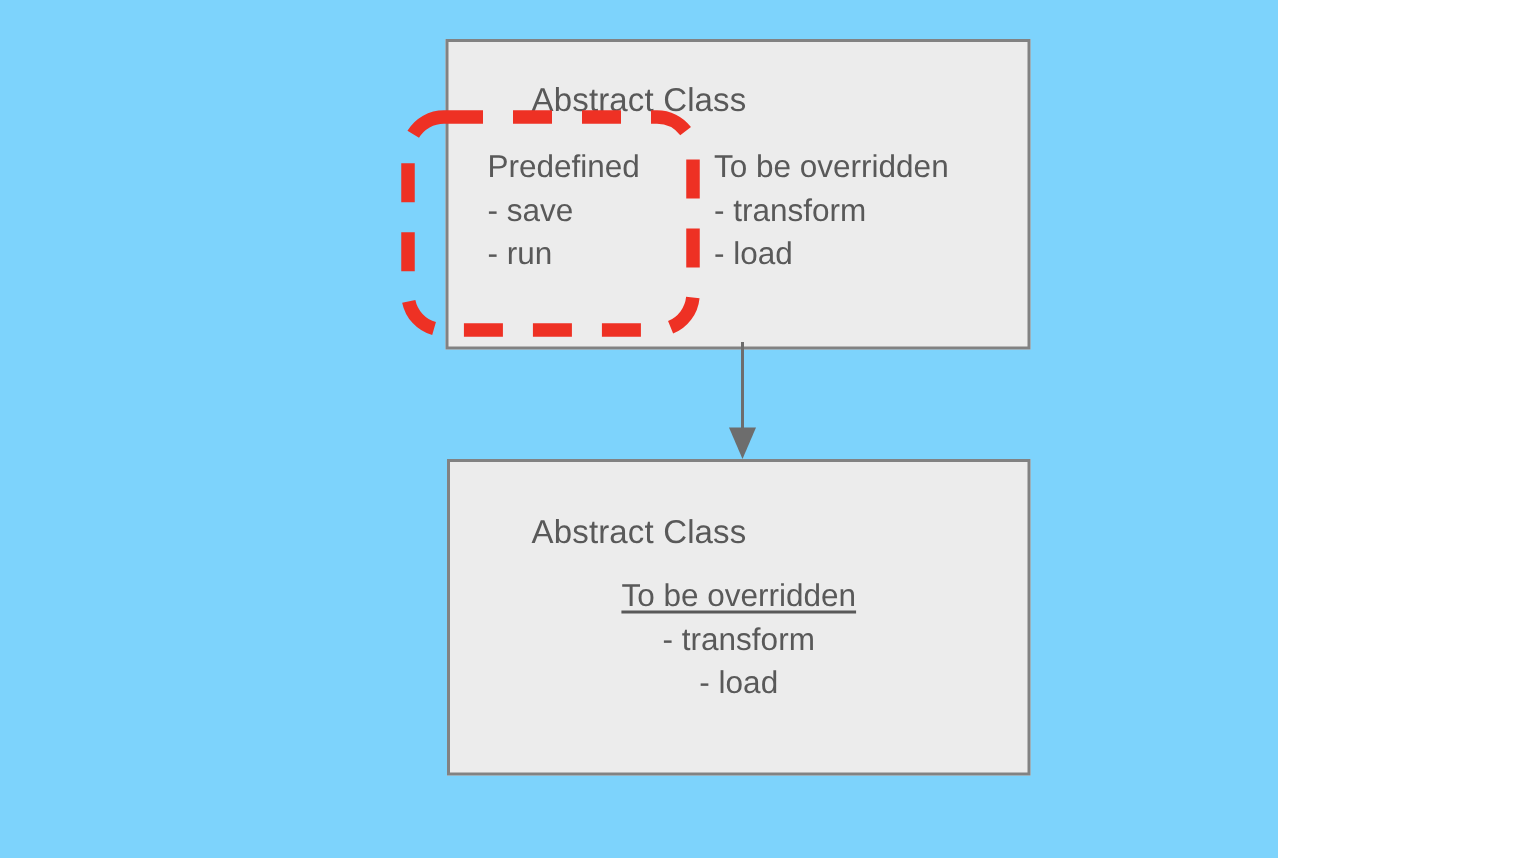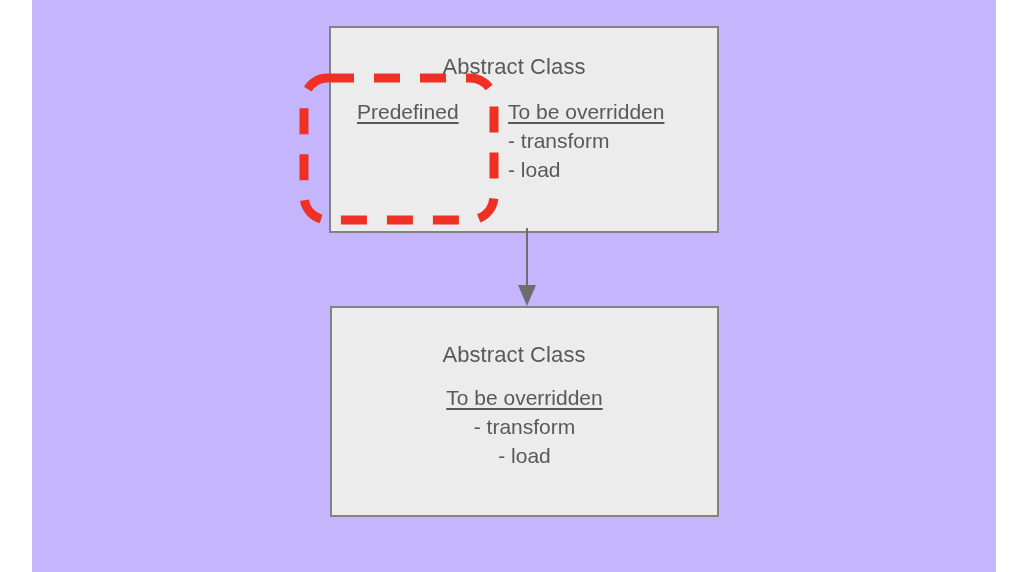--- a/index.html
+++ b/index.html
@@ -5,25 +5,24 @@
   html, body {
     margin: 0;
     padding: 0;
     background: #ffffff;
   }
   body {
     font-family: "Liberation Sans", sans-serif;
   }
   #canvas {
     position: relative;
-    width: 964px;
+    width: 852px;
     height: 572px;
-    background: #c4b5fd;
+    background: #7dd3fc;
     overflow: hidden;
-    margin-left: 32px;
   }
 
   
   .uml-box {
     position: absolute;
     background: #ececec;
     border: 2px solid #828282;
     box-sizing: border-box;
   }
 
@@ -62,21 +61,20 @@
 
   .member-col {
     position: absolute;
     color: #595959;
     font-size: 21px;
     line-height: 29px;
     white-space: nowrap;
   }
 
   .member-col .heading {
-    text-decoration: underline;
     text-underline-offset: 3px;
     display: block;
   }
 
   .member-col .member {
     display: block;
   }
 
   #predefined-col {
     left: 325px;
@@ -134,20 +132,22 @@
 <body>
 
 <div id="canvas">
 
   <div id="abstract-box" class="uml-box"></div>
 
   <div id="abstract-title" class="title">Abstract Class</div>
 
   <div id="predefined-col" class="member-col">
     <span class="heading">Predefined</span>
+    <span class="member">- save</span>
+    <span class="member">- run</span>
   </div>
 
   <div id="overridden-col" class="member-col">
     <span class="heading">To be overridden</span>
     <span class="member">- transform</span>
     <span class="member">- load</span>
   </div>
 
   <svg id="highlight-box" viewBox="0 0 204 158">
     <rect x="7" y="8" width="190" height="142" rx="24" ry="24" fill="none" stroke="#ee3124" stroke-width="9" stroke-linecap="butt" stroke-dasharray="26 20"></rect>

